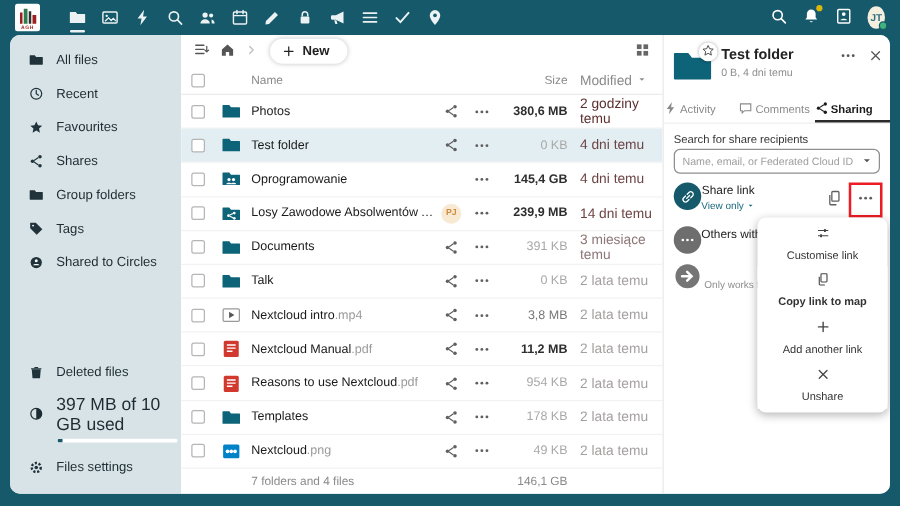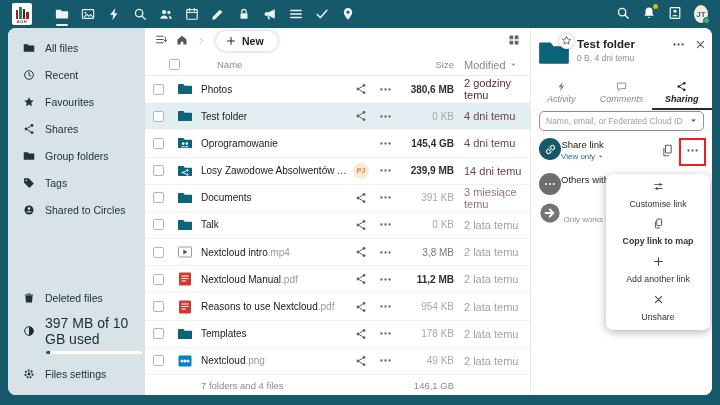--- a/index.html
+++ b/index.html
@@ -38,21 +38,21 @@
 
   
   .main { flex:1; min-width:0; display:flex; flex-direction:column; background:#fff; }
   .controls { height:27px; display:flex; align-items:center; gap:4px; padding:0 8px; }
   .ctl { background:none; border:none; color:#555; display:flex; align-items:center; cursor:pointer; padding:2px; }
   .crumb-sep { color:#bbb; }
   .newbtn { display:flex; align-items:center; gap:6px; background:#fff; border:none; border-radius:14px; padding:4px 14px 4px 10px; font-weight:bold; font-size:10.5px; color:#222; box-shadow:0 0 4px rgba(0,0,0,.25); cursor:pointer; margin-left:4px; }
   .ctl-grid { margin-left:auto; color:#666; }
 
   .frow, .thead, .tfoot { display:flex; align-items:center; }
-  .thead { height:21px; border-bottom:1px solid #ececec; color:#8a8a8a; font-size:9.5px;padding-left:16px; }
+  .thead { height:21px; border-bottom:1px solid #ececec; color:#8a8a8a; font-size:9.5px; }
   .frow { height:27.2px; border-bottom:1px solid #f2f2f2; font-size:10px; color:#1a1a1a; }
   .frow.selected { background:#e3eef3; }
   .tfoot { height:20px; font-size:9.5px; color:#8a8a8a; }
   .c-check { width:26px; display:flex; justify-content:center; }
   .c-icon  { width:30px; display:flex; justify-content:flex-start; padding-left:6px; }
   .c-name  { flex:1; min-width:0; white-space:nowrap; overflow:hidden; text-overflow:ellipsis; }
   .c-ind   { width:22px; display:flex; justify-content:center; }
   .c-dots  { width:26px; display:flex; justify-content:center; }
   .c-size  { width:56px; text-align:right; }
   .c-mod   { width:76px; padding-left:10px; font-size:11px; }
@@ -67,21 +67,21 @@
   
   .panel { width:182px; border-left:1px solid #e9e9e9; background:#fff; position:relative; font-size:10px; }
   .phead { display:flex; padding:8px 6px 4px 6px; position:relative; }
   .pfolder { color:#0d6377; margin-right:6px; position:relative; }
   .pstar { position:absolute; left:28px; top:6px; width:15px; height:15px; border-radius:50%; background:#fff; box-shadow:0 0 3px rgba(0,0,0,.35); display:flex; align-items:center; justify-content:center; color:#444; border:none; cursor:pointer; }
   .ptitle { font-size:11.5px; font-weight:bold; color:#222; margin-top:2px; }
   .psub { font-size:8.5px; color:#8d8d8d; margin-top:3px; }
   .phead-actions { position:absolute; right:6px; top:10px; display:flex; gap:10px; color:#555; }
   .phead-actions button { background:none; border:none; color:#555; display:flex; cursor:pointer; }
   .ptabs { display:flex; border-bottom:1px solid #f0f0f0; margin-top:4px; }
-  .ptab { flex:1; display:flex; flex-direction:column; align-items:center; gap:2px; padding:3px 0 4px; font-size:9px; color:#8a8a8a; background:none; border:none; border-bottom:2px solid transparent; cursor:pointer;font-style:italic; }
+  .ptab { flex:1; display:flex; flex-direction:row; align-items:center; gap:2px; padding:3px 0 4px; font-size:9px; color:#8a8a8a; background:none; border:none; border-bottom:2px solid transparent; cursor:pointer; }
   .ptab.active { color:#1a1a1a; font-weight:bold; border-bottom-color:#2b2b2b; }
   .plabel { font-size:9px; color:#333; margin:7px 8px 3px; }
   .psearch-wrap { position:relative; margin:0 8px; }
   .psearch { width:100%; height:20px; border:1.5px solid #8f8f8f; border-radius:5px; font-size:8.5px; padding:0 18px 0 6px; color:#444; font-family:inherit; }
   .psearch::placeholder { color:#9e9e9e; }
   .psearch-caret { position:absolute; right:5px; top:4px; color:#555; }
   .prow { display:flex; align-items:flex-start; padding:7px 6px 0 8px;text-align:center; }
   .pcircle { flex:none; width:22px; height:22px; border-radius:50%; display:flex; align-items:center; justify-content:center; color:#fff; }
   .pc-teal { background:#15596a; } .pc-gray { background:#6e6e6e; }
   .pc-int { color:#757575; }
@@ -837,20 +837,21 @@
                 <circle cx="12" cy="3.2" r="1.9" fill="currentColor"></circle>
                 <circle cx="4" cy="8" r="1.9" fill="currentColor"></circle>
                 <circle cx="12" cy="12.8" r="1.9" fill="currentColor"></circle>
                 <path d="M5.7 7.1l4.6-3M5.7 8.9l4.6 3" stroke="currentColor" stroke-width="1.3"></path>
               </svg>
             </span>
             <span>Sharing</span>
           </button>
         </div>
 
+      <div class="plabel">Search for share recipients</div>
       <div class="psearch-wrap">
         <input class="psearch" placeholder="Name, email, or Federated Cloud ID ..." style="">
         <span class="psearch-caret ic" id="ic-incaret">
             <svg viewBox="0 0 16 16" width="11" height="11" aria-hidden="true">
               <path d="M4.5 6.5L8 10l3.5-3.5z" fill="currentColor"></path>
             </svg>
           </span>
       </div>
 
       <div class="prow">

